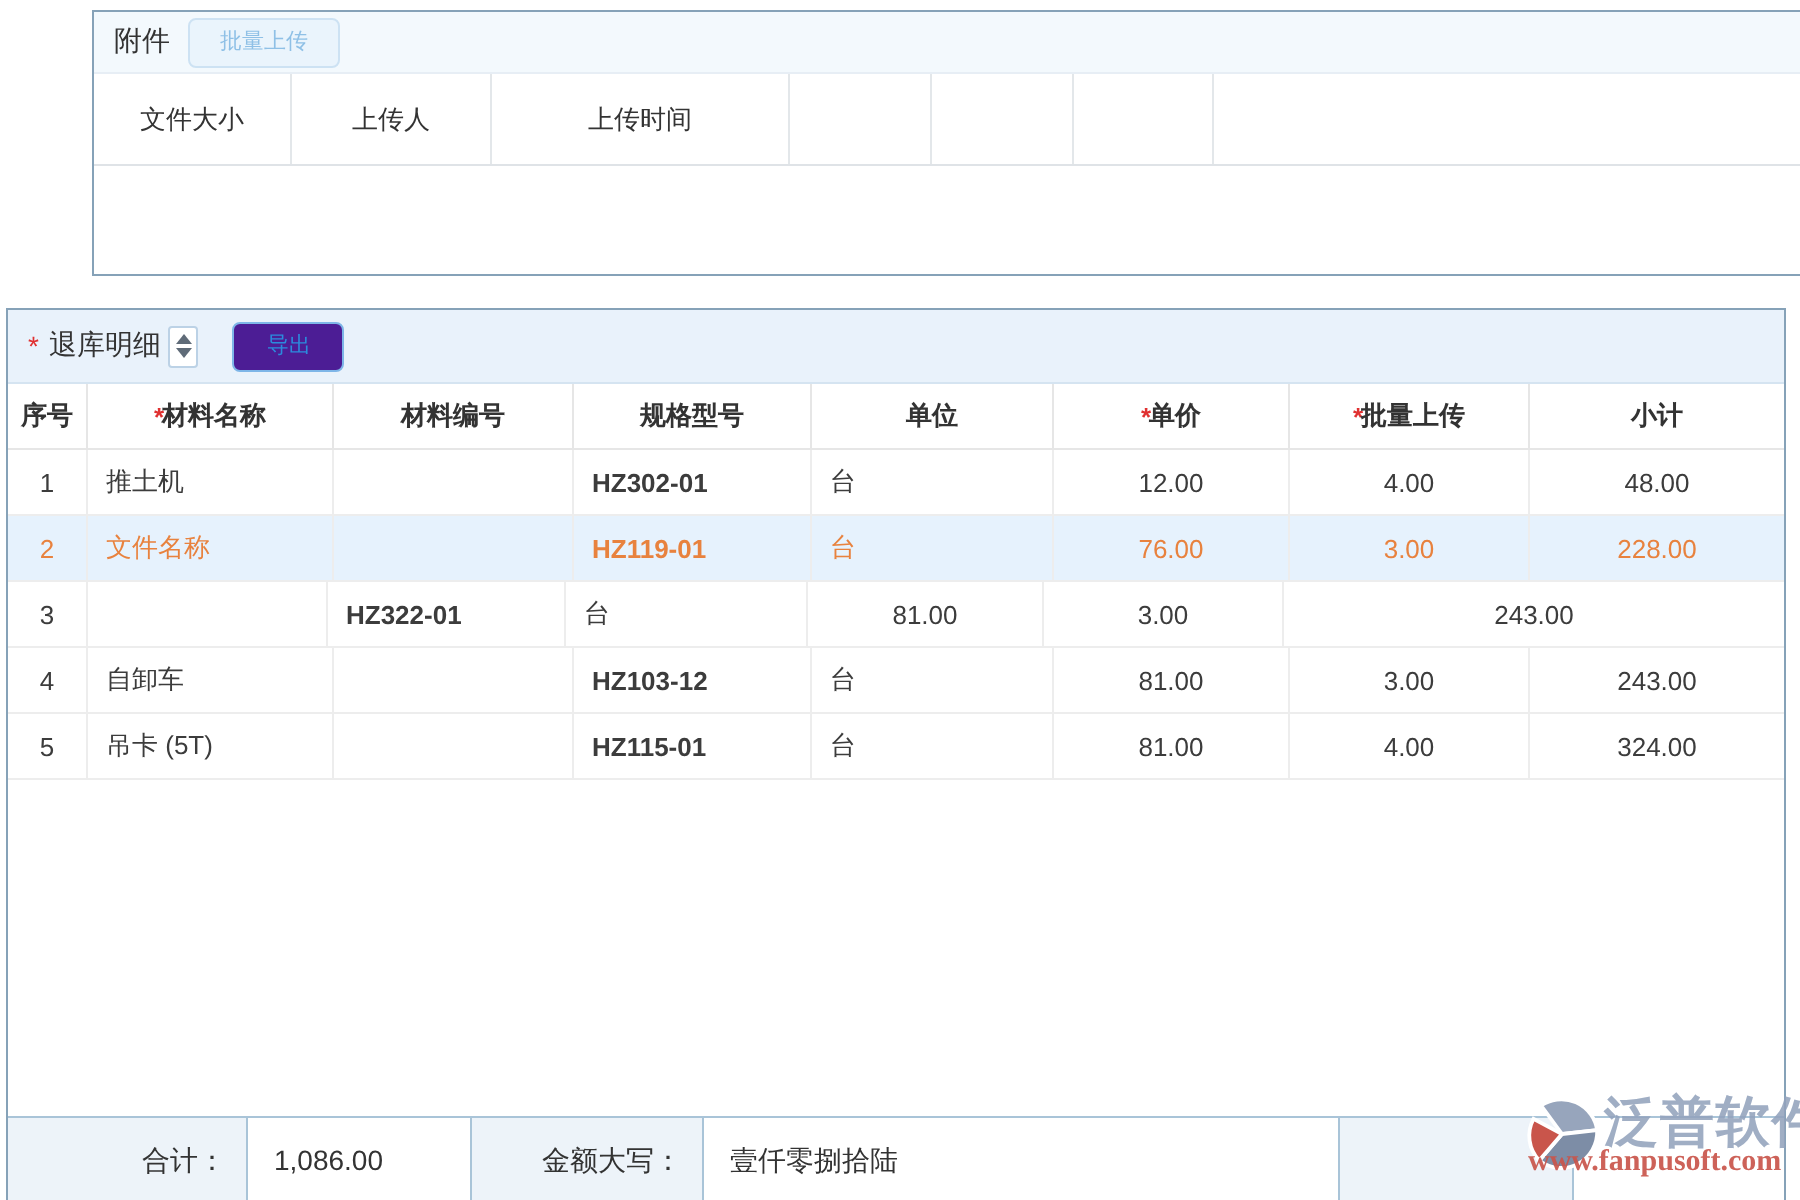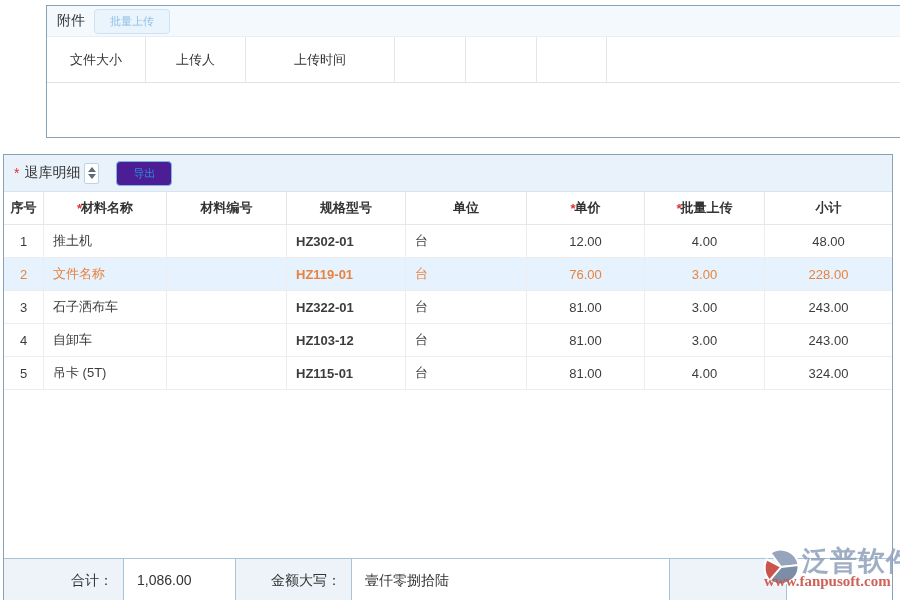--- a/index.html
+++ b/index.html
@@ -138,21 +138,20 @@
     <div class="cell c-name">文件名称</div>
     <div class="cell c-code"></div>
     <div class="cell c-spec">HZ119-01</div>
     <div class="cell c-unit">台</div>
     <div class="cell c-price">76.00</div>
     <div class="cell c-qty">3.00</div>
     <div class="cell c-sub">228.00</div>
   </div>
   <div class="row">
     <div class="cell c-seq">3</div>
-    <div class="cell c-name">石子洒布车</div>
     <div class="cell c-code"></div>
     <div class="cell c-spec">HZ322-01</div>
     <div class="cell c-unit">台</div>
     <div class="cell c-price">81.00</div>
     <div class="cell c-qty">3.00</div>
     <div class="cell c-sub">243.00</div>
   </div>
   <div class="row">
     <div class="cell c-seq">4</div>
     <div class="cell c-name">自卸车</div>

